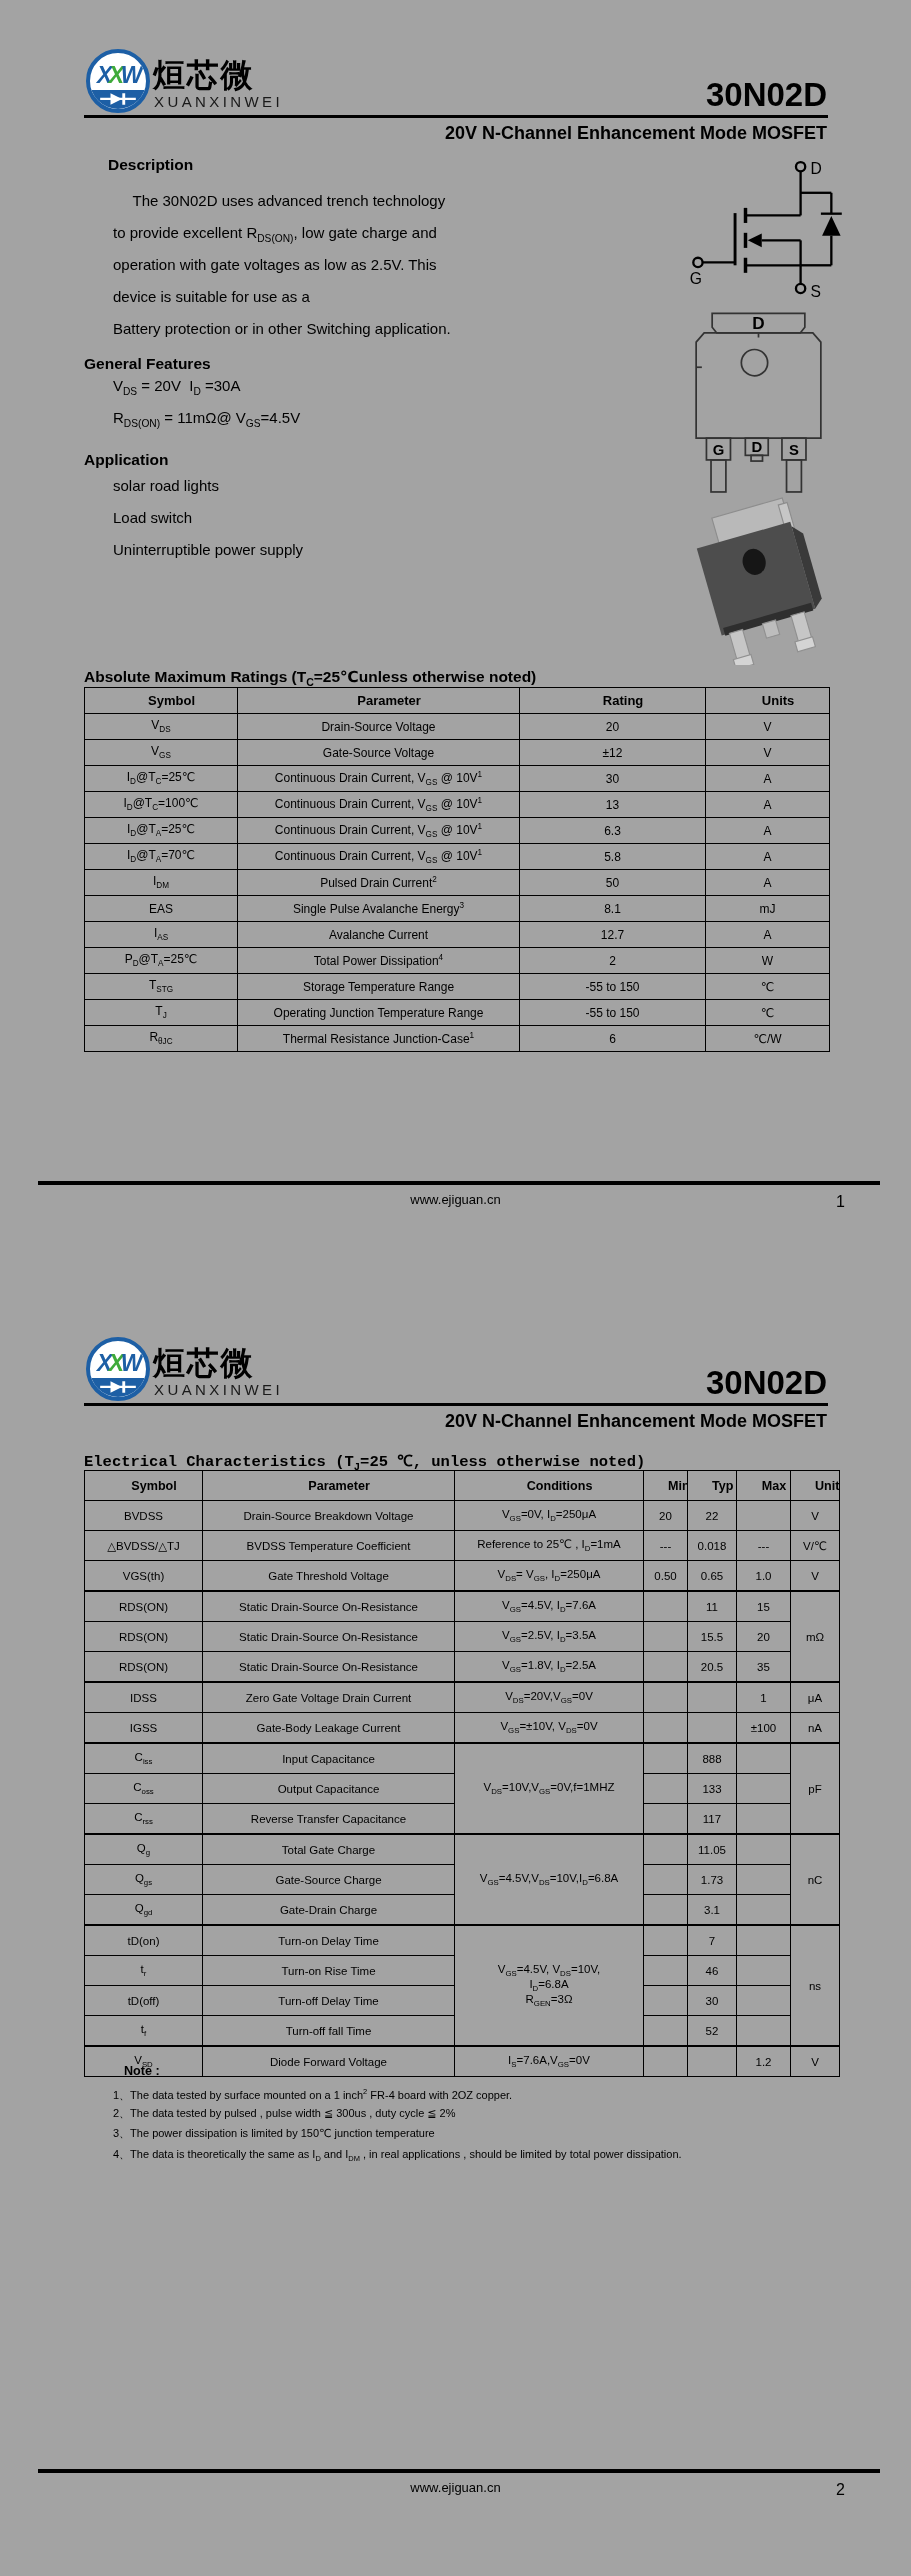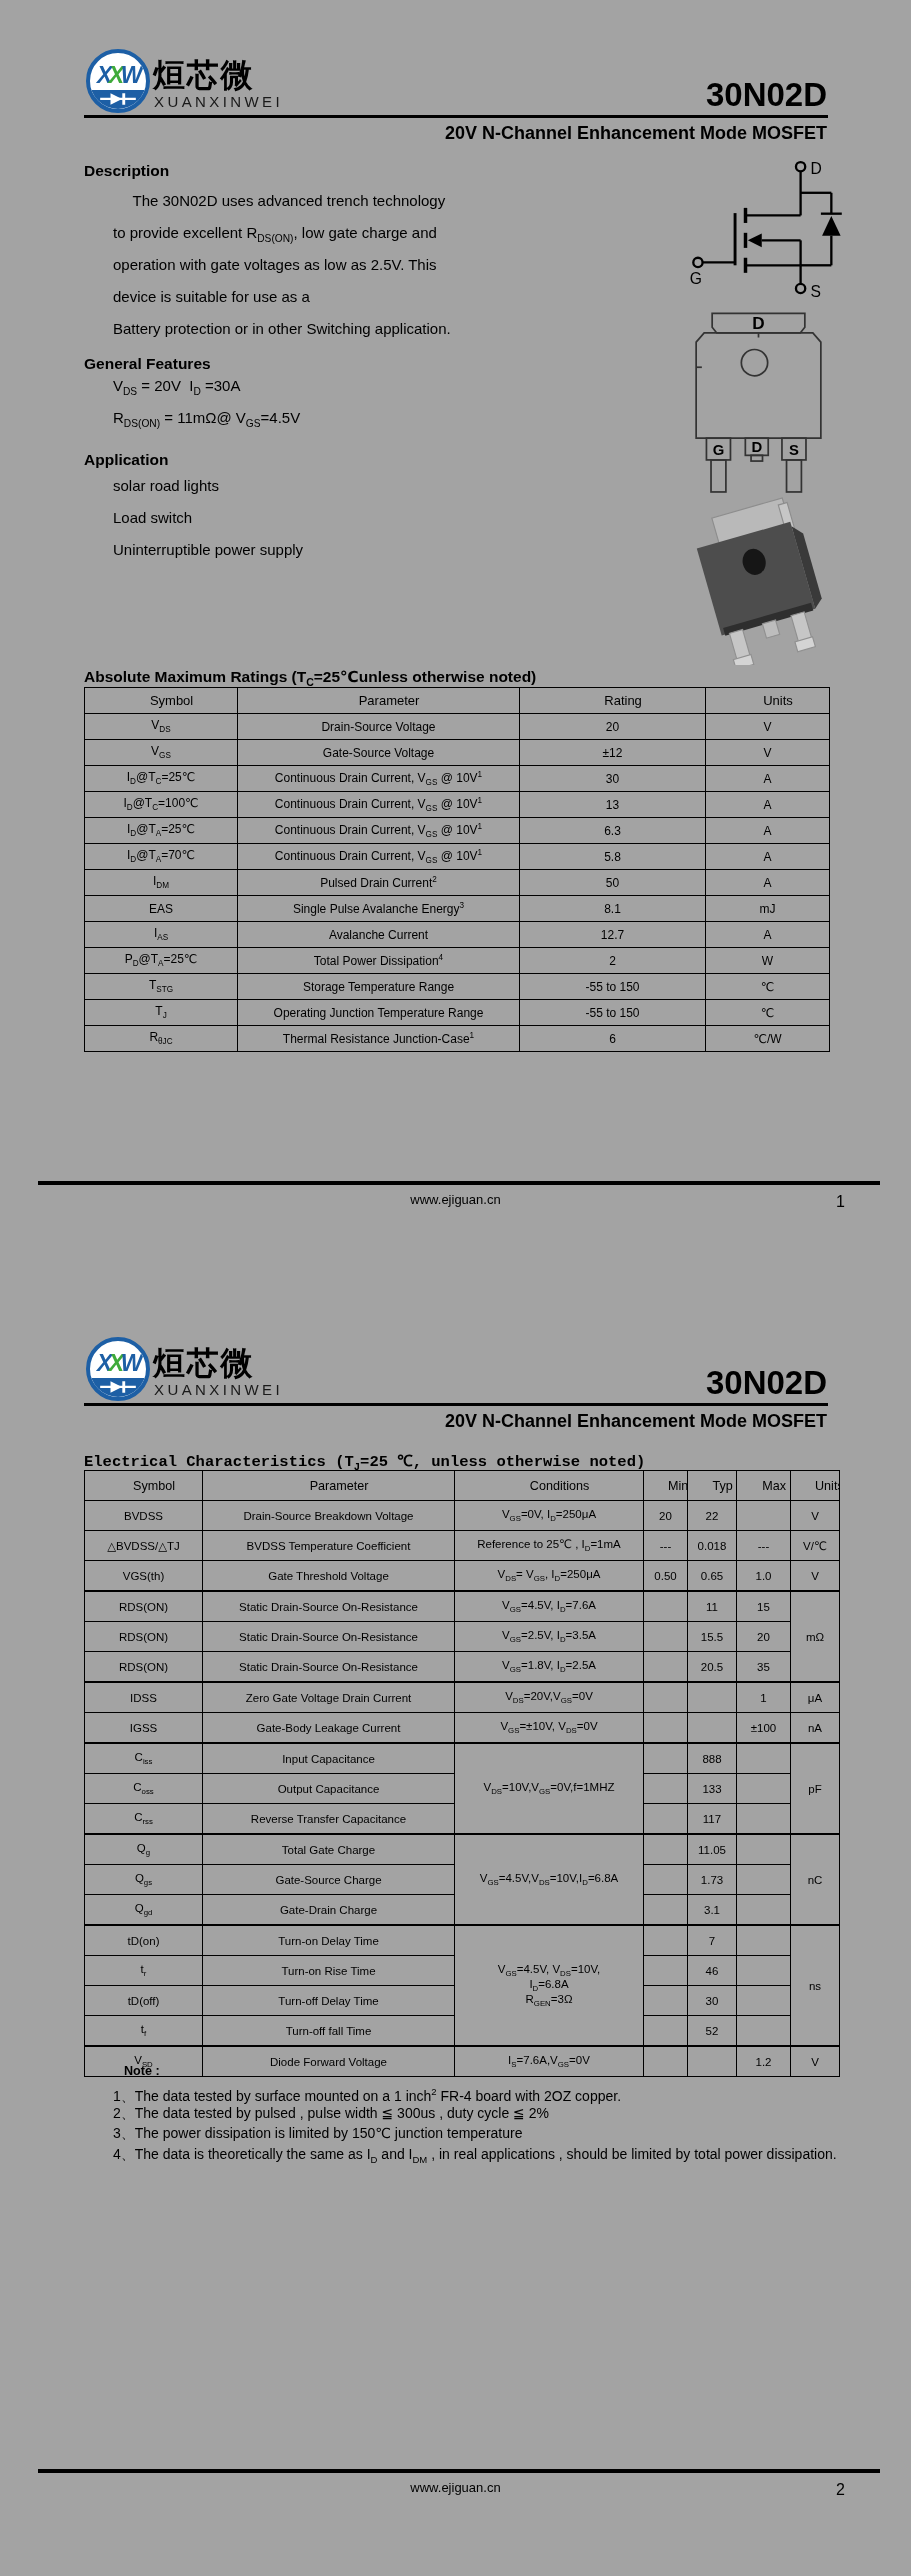--- a/index.html
+++ b/index.html
@@ -29,34 +29,34 @@
   .logo-py{position:absolute;left:154px;top:93px;font-size:15px;letter-spacing:3.4px;color:#1a1a1a;}
   .part-number{position:absolute;right:84px;top:76px;font-size:33px;font-weight:bold;line-height:37px;}
   .head-rule{position:absolute;left:84px;top:115px;width:744px;height:2.9px;background:#000;}
   .doc-subtitle{position:absolute;right:84px;top:123px;font-size:18px;font-weight:bold;}
 
   
   .sec-h{position:absolute;left:84px;font-size:15.5px;font-weight:bold;white-space:nowrap;}
   .lines{position:absolute;left:84px;white-space:nowrap;margin-left:29px;}
   .lines .line{font-size:15px;line-height:32px;height:32px;}
   .lines.indent-first .line:first-child{padding-left:19.5px;}
-  .notes-list .line{font-size:14px;line-height:20.7px;height:20.7px;}
+  .notes-list .line{font-size:11px;line-height:20.7px;height:20.7px;}
 
   sub{font-size:68%;}
   sup{font-size:68%;}
 
   
   .fig{position:absolute;}
   .fig text{font-family:"Liberation Sans","DejaVu Sans",sans-serif;}
 
   
   .tbl-wrap{position:absolute;left:84px;}
   .tbl{border-collapse:collapse;table-layout:fixed;width:100%;border:1.7px solid #000;}
   .tbl th,.tbl td{border:1.1px solid #000;text-align:center;vertical-align:middle;padding:0 2.9px;overflow:hidden;}
-  .tbl th{font-weight:normal;padding-left:24px;}
+  .tbl th{font-weight:bold;padding-left:24px;}
   .absmax-wrap .tbl th{height:25px;font-size:13px;}
   .absmax-wrap .tbl td{height:25px;font-size:12px;}
   .elec-wrap .tbl th{height:29px;font-size:12.6px;}
   .elec-wrap .tbl td{height:29px;font-size:11.5px;}
   .elec-wrap .tbl thead th{border-bottom:1.7px solid #000;}
   .tbl tr.thick-top td{border-top:2.3px solid #000;}
 
   
   .foot-rule{position:absolute;left:38px;top:1181px;width:842px;height:4px;background:#000;}
   .foot-url{position:absolute;left:0;top:1192px;width:100%;text-align:center;font-size:13px;}
@@ -78,21 +78,21 @@
         </svg>
       </div>
     </div>
   </div>
   <div class="logo-cn">烜芯微</div>
   <div class="logo-py">XUANXINWEI</div>
   <div class="part-number">30N02D</div>
   <div class="head-rule"></div>
   <div class="doc-subtitle">20V N-Channel Enhancement Mode MOSFET</div>
 
-  <div class="sec-h" style="top:162px;">Description</div>
+  <div class="sec-h" style="top:156px;margin-left:24px;">Description</div>
   <div class="lines indent-first" style="top:185px;">
       <div class="line">The 30N02D uses advanced trench technology</div>
       <div class="line">to provide excellent R<sub>DS(ON)</sub>, low gate charge and</div>
       <div class="line">operation with gate voltages as low as 2.5V. This</div>
       <div class="line">device is suitable for use as a</div>
       <div class="line">Battery protection or in other Switching application.</div>
     </div>
 
   <div class="sec-h" style="top:355px;">General Features</div>
   <div class="lines" style="top:370px;">

